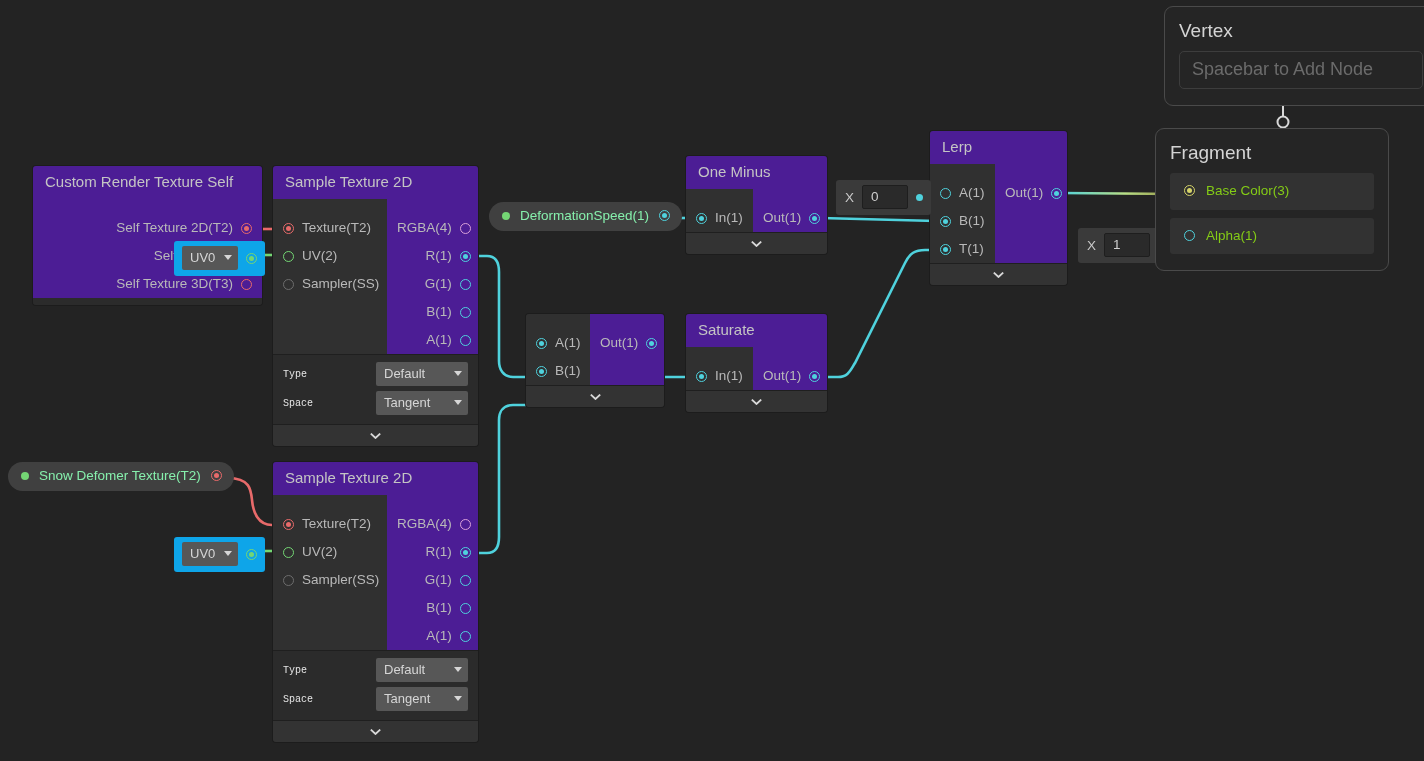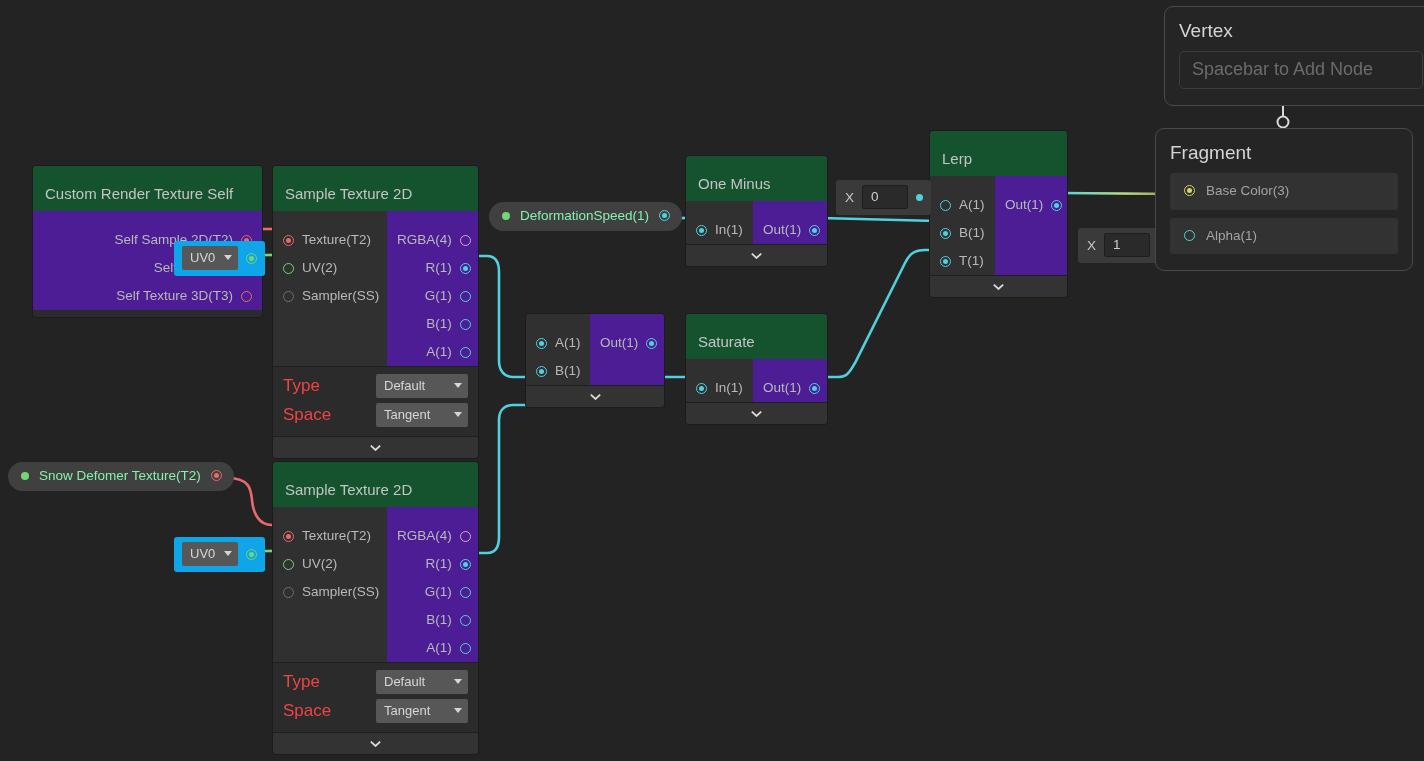--- a/index.html
+++ b/index.html
@@ -16,24 +16,24 @@
 
   
   .node {
     position: absolute;
     background: #282828;
     border-radius: 3px;
     box-shadow: 0 0 0 1px #1c1c1c;
     overflow: hidden;
   }
   .node-title {
-    background: #14532d;
+    background: #4c1d95;
     color: #c4c4c4;
     font-size: 15px;
-    padding: 20px 12px 10px 12px;
+    padding: 8px 12px 10px 12px;
     line-height: 1;
     white-space: nowrap;
   }
   .ports { display: flex; }
   .in-col  { background: #303030; flex: 0 0 auto; padding: 7px 0 8px 0; }
   .out-col { background: #4c1d95; flex: 1 1 auto; padding: 7px 0 8px 0; }
   .port-row {
     display: flex; align-items: flex-end; gap: 8px;
     height: 28px; padding: 0 10px; white-space: nowrap;
   }
@@ -53,21 +53,21 @@
   .dot.green.filled::after { background: #74d674; }
   .dot.pink { border-color: #d9a0d9; }
   .dot.gray { border-color: #6d6d6d; }
   .dot.yellow { border-color: #d6d46a; }
   .dot.yellow.filled::after { background: #d6d46a; }
 
   
   .settings { background: #2b2b2b; border-top: 1px solid #1f1f1f; padding: 7px 10px 9px 10px; }
   .setting-row { display: flex; align-items: center; justify-content: space-between; height: 24px; margin-bottom: 5px; }
   .setting-row:last-child { margin-bottom: 0; }
-  .setting-label { color: #ef4444; font-size: 17px; }
+  .setting-label { color: #e5e5e5; font-size: 10px; font-family: Liberation Mono, monospace; }
   .dropdown {
     background: #575757; color: #d6d6d6; font-size: 13px;
     border-radius: 2px; padding: 4px 6px 5px 8px;
     display: flex; align-items: center; justify-content: space-between;
     min-width: 92px; gap: 8px;
   }
   .caret-sm { width: 0; height: 0; border-left: 4.5px solid transparent; border-right: 4.5px solid transparent; border-top: 5px solid #d6d6d6; }
   .collapse {
     background: #333333; border-top: 1px solid #1f1f1f;
     height: 22px; display: flex; align-items: center; justify-content: center;
@@ -111,21 +111,21 @@
   .stack-empty {
     border: 1px solid #3d3d3d; border-radius: 5px;
     color: #6b6b6b; font-size: 18px; padding: 8px 12px 10px 12px; line-height: 1;
   }
   .block-row {
     background: #323232; border-radius: 3px;
     display: flex; align-items: center; gap: 11px;
     padding: 11px 12px 12px 14px; margin-bottom: 8px;
   }
   .block-row:last-child { margin-bottom: 0; }
-  .block-label { color: #a3a3a3; font-size: 13.5px; line-height: 1; }
+  .block-label { color: #84cc16; font-size: 13.5px; line-height: 1; }
 </style>
 </head>
 <body>
 
 <div id="canvas">
 
   <svg id="wires" viewBox="0 0 1424 761">
     <defs>
       <linearGradient id="gradBaseColor" x1="0" y1="0" x2="1" y2="0">
         <stop offset="0%" stop-color="#4fd2dd"></stop>
@@ -163,21 +163,21 @@
     <path d="M 1283,99 L 1283,122" stroke="#d8d8d8" stroke-width="2" fill="none"></path>
     <circle cx="1283" cy="99" r="5.5" fill="#252525" stroke="#d8d8d8" stroke-width="2"></circle>
     <circle cx="1283" cy="122" r="5.5" fill="#252525" stroke="#d8d8d8" stroke-width="2"></circle>
   </svg>
 
   <div class="node" style="left:33px; top:166px; width:229px;">
     <div class="node-title">Custom Render Texture Self</div>
     <div class="ports">
       <div class="out-col" style="width:100%;">
         <div class="port-row out">
-          <span class="port-label">Self Sample 2D(T2)</span>
+          <span class="port-label">Self Texture 2D(T2)</span>
           <span class="dot red filled"></span>
         </div>
         <div class="port-row out">
           <span class="port-label">Self Texture (</span>
           <span class="dot red"></span>
         </div>
         <div class="port-row out">
           <span class="port-label">Self Texture 3D(T3)</span>
           <span class="dot red"></span>
         </div>
@@ -455,21 +455,21 @@
     <span class="x-label">X</span>
     <span class="x-field">1</span>
     <span class="tiny-dot"></span>
   </div>
 
   <div class="stack" style="left:1164px; top:6px; width:274px;">
     <div class="stack-title">Vertex</div>
     <div class="stack-empty">Spacebar to Add Node</div>
   </div>
 
-  <div class="stack" style="left:1155px; top:128px; width:258px;">
+  <div class="stack" style="left:1155px; top:128px; width:234px;">
     <div class="stack-title">Fragment</div>
     <div class="block-row">
       <span class="dot yellow filled"></span>
       <span class="block-label">Base Color(3)</span>
     </div>
     <div class="block-row">
       <span class="dot"></span>
       <span class="block-label">Alpha(1)</span>
     </div>
   </div>

